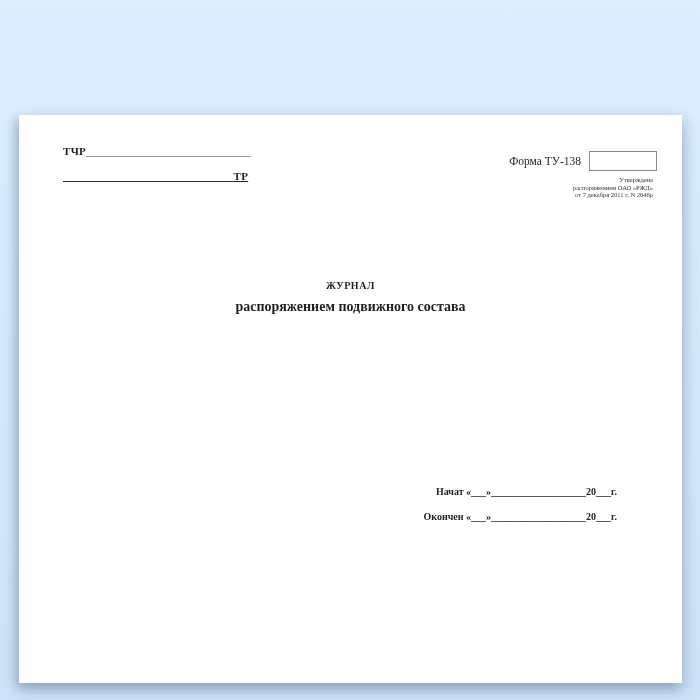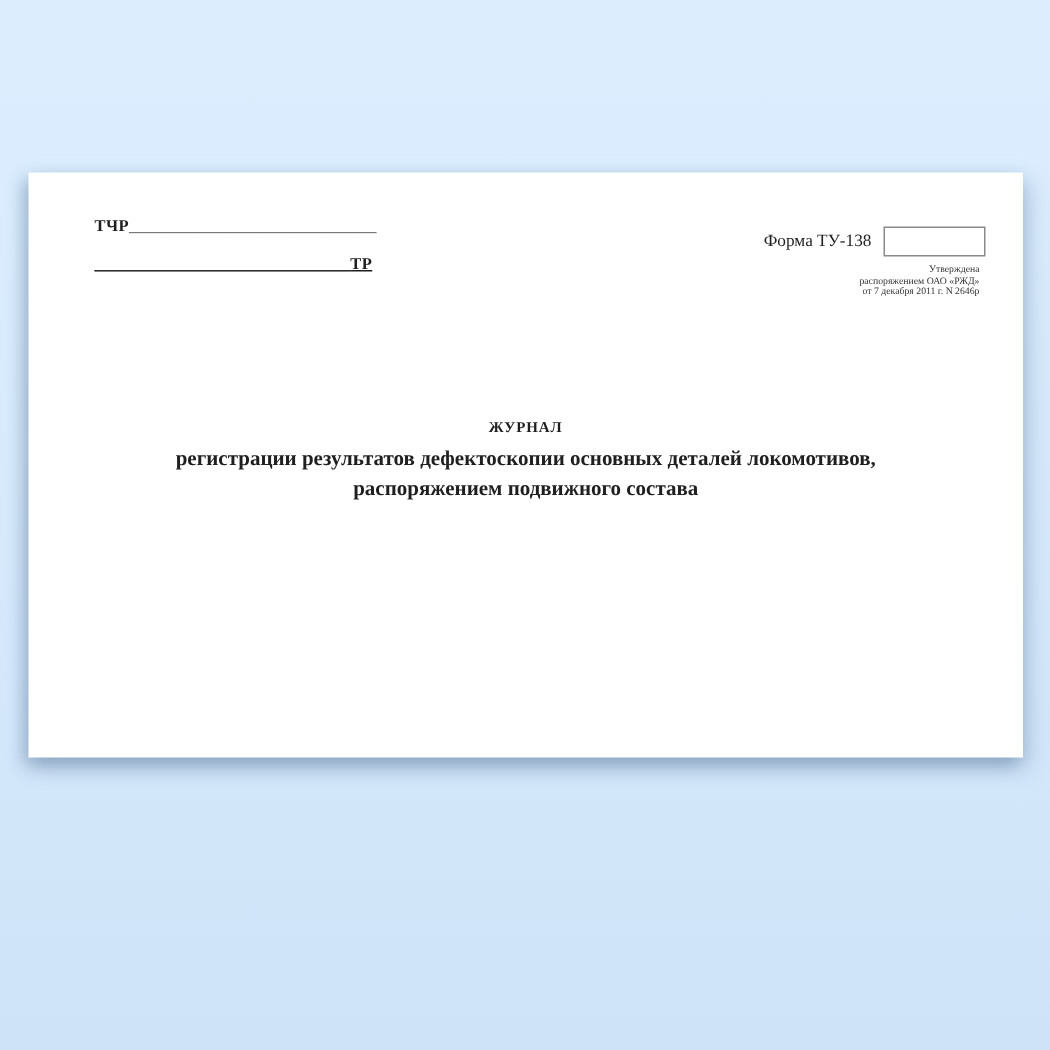--- a/index.html
+++ b/index.html
@@ -17,21 +17,21 @@
   }
   .scene {
     position: absolute;
     inset: 0;
   }
   .page {
     position: absolute;
     left: 19px;
     top: 115px;
     width: 663px;
-    height: 390px;
+    height: 568px;
     background: #ffffff;
     box-shadow: -4px 5px 10px rgba(100, 130, 165, 0.45),
                  3px 6px 14px rgba(100, 130, 165, 0.38);
   }
   
   .depot {
     position: absolute;
     left: 44px;
     top: 31px;
     font-size: 11px;
@@ -120,19 +120,22 @@
     </div>
 
     <div class="approval">
       <div>Утверждена</div>
       <div>распоряжением ОАО «РЖД»</div>
       <div>от 7 декабря 2011 г. N 2646р</div>
     </div>
 
     <div class="title">
       <div class="h">ЖУРНАЛ</div>
-      <div class="sub">регистрации результатов дефектоскопии основных деталей локомотивов,</div>
       <div class="sub">распоряжением подвижного состава</div>
     </div>
 
+    <div class="dates">
+      <div class="date-line">Начат «___»___________________20___г.</div>
+      <div class="date-line">Окончен «___»___________________20___г.</div>
+    </div>
 
   </div>
 </div>
 
 </body></html>

